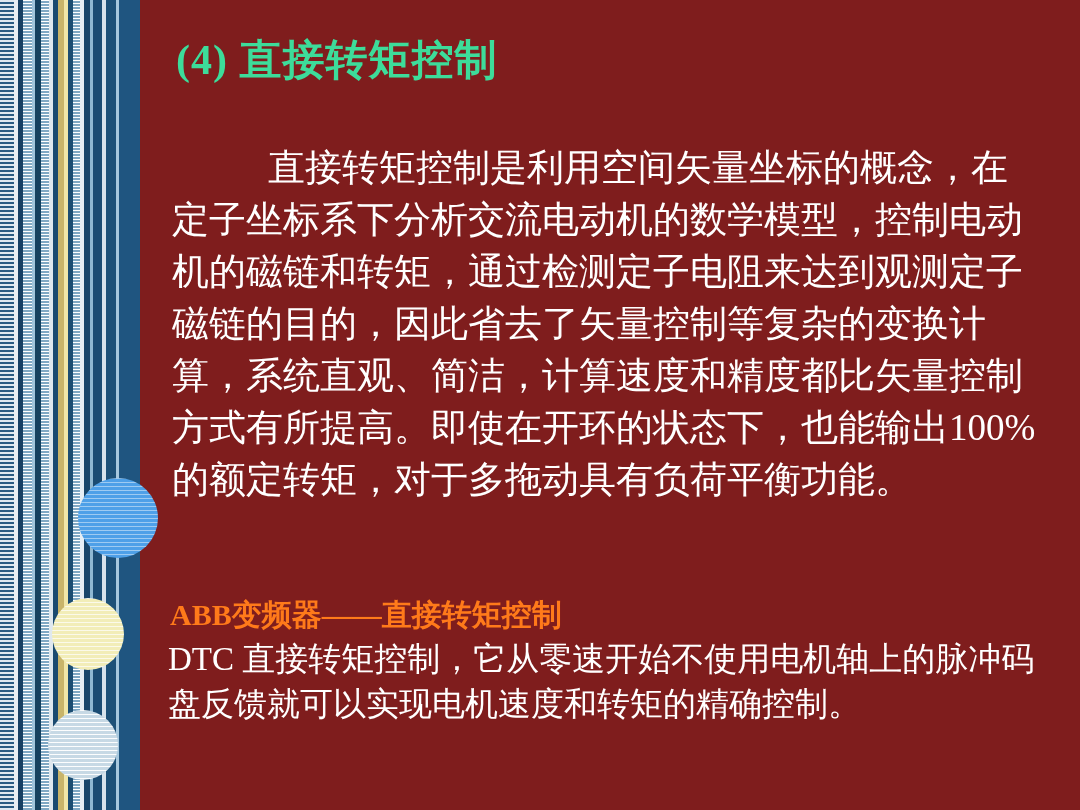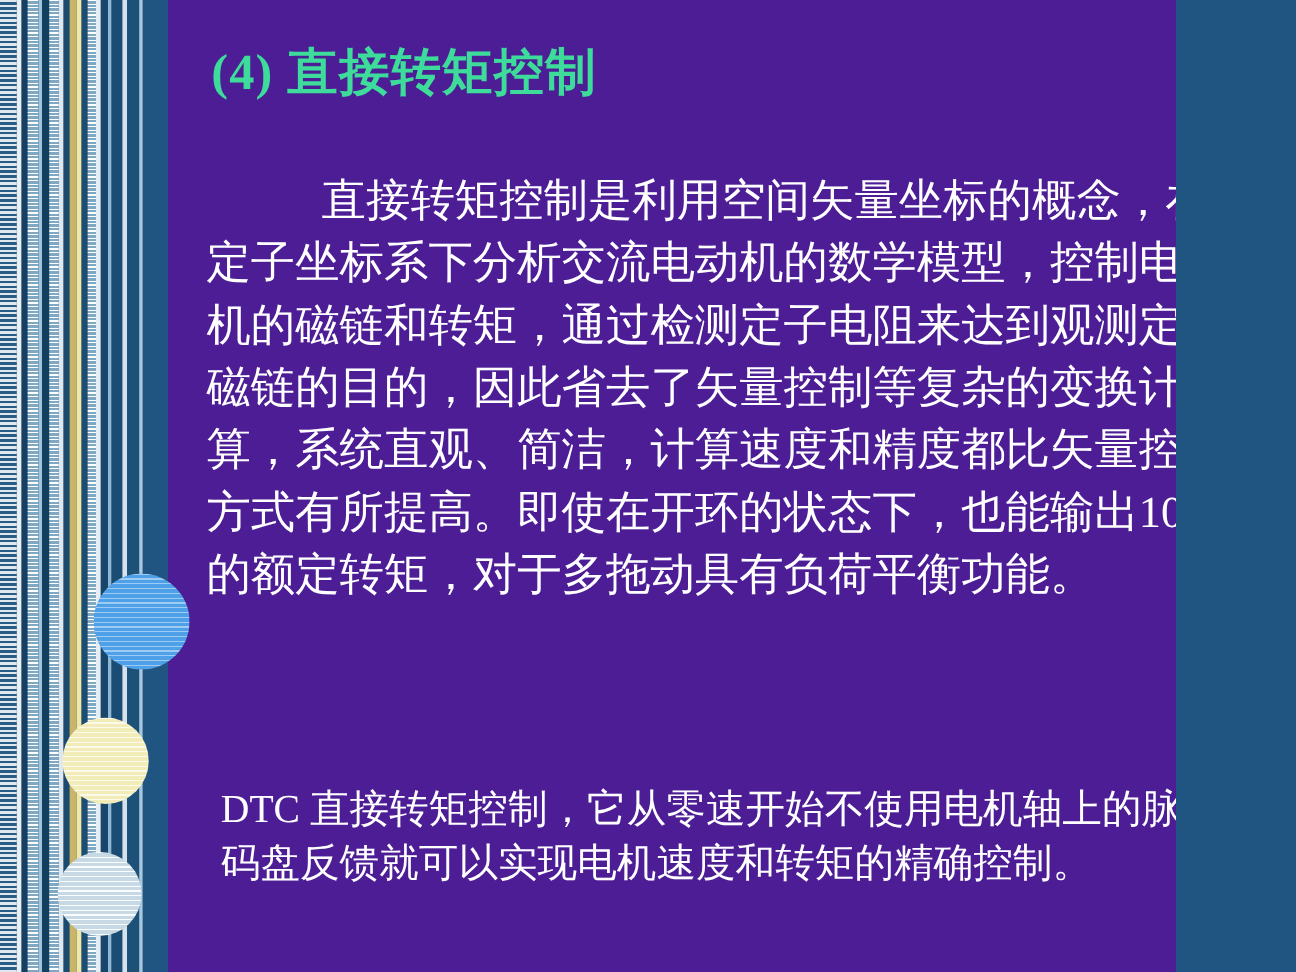--- a/index.html
+++ b/index.html
@@ -8,23 +8,23 @@
   }
   body {
     width: 1080px;
     height: 810px;
     overflow: hidden;
     background: #1f5580;
     font-family: "Liberation Serif", serif;
   }
   .slide {
     position: relative;
-    width: 980px;
-    height: 810px;
-    background: #4c1d95;
+    width: 1080px;
+    height: 810px;
+    background: #7f1d1d;
     overflow: hidden;
   }
 
   
   .left-band {
     position: absolute;
     left: 0;
     top: 0;
     width: 140px;
     height: 810px;
@@ -156,21 +156,21 @@
   .sub-text {
     position: absolute;
     left: 0px;
     top: 637px;
     width: 880px;
     font-size: 33px;
     line-height: 45px;
     color: #ffffff;
     font-family: "Liberation Serif", serif;
   }
-  .sub-text p { margin: 16px; }
+  .sub-text p { margin: 0; }
 </style>
 </head>
 <body>
 
 <div class="slide">
 
   <div class="left-band">
     <div class="band-base"></div>
 
     <div class="hatch" style="left:0px; width:14px;"></div>
@@ -201,19 +201,20 @@
   <div class="circle circle-white"></div>
 
   <div class="content">
 
     <div class="slide-title">(4) 直接转矩控制</div>
 
     <div class="body-text">
       <p><span class="indent"></span><span>直接转矩控制是利用空间矢量坐标的概念，在定子坐标系下分析交流电动机的数学模型，控制电动机的磁链和转矩，通过检测定子电阻来达到观测定子磁链的目的，因此省去了矢量控制等复杂的变换计算，系统直观、简洁，计算速度和精度都比矢量控制方式有所提高。即使在开环的状态下，也能输出100%的额定转矩，对于多拖动具有负荷平衡功能。</span></p>
     </div>
 
+    <div class="sub-heading">ABB变频器——直接转矩控制</div>
 
     <div class="sub-text">
       <p>DTC 直接转矩控制，它从零速开始不使用电机轴上的脉冲码盘反馈就可以实现电机速度和转矩的精确控制。</p>
     </div>
 
   </div>
 </div>
 
 </body></html>

